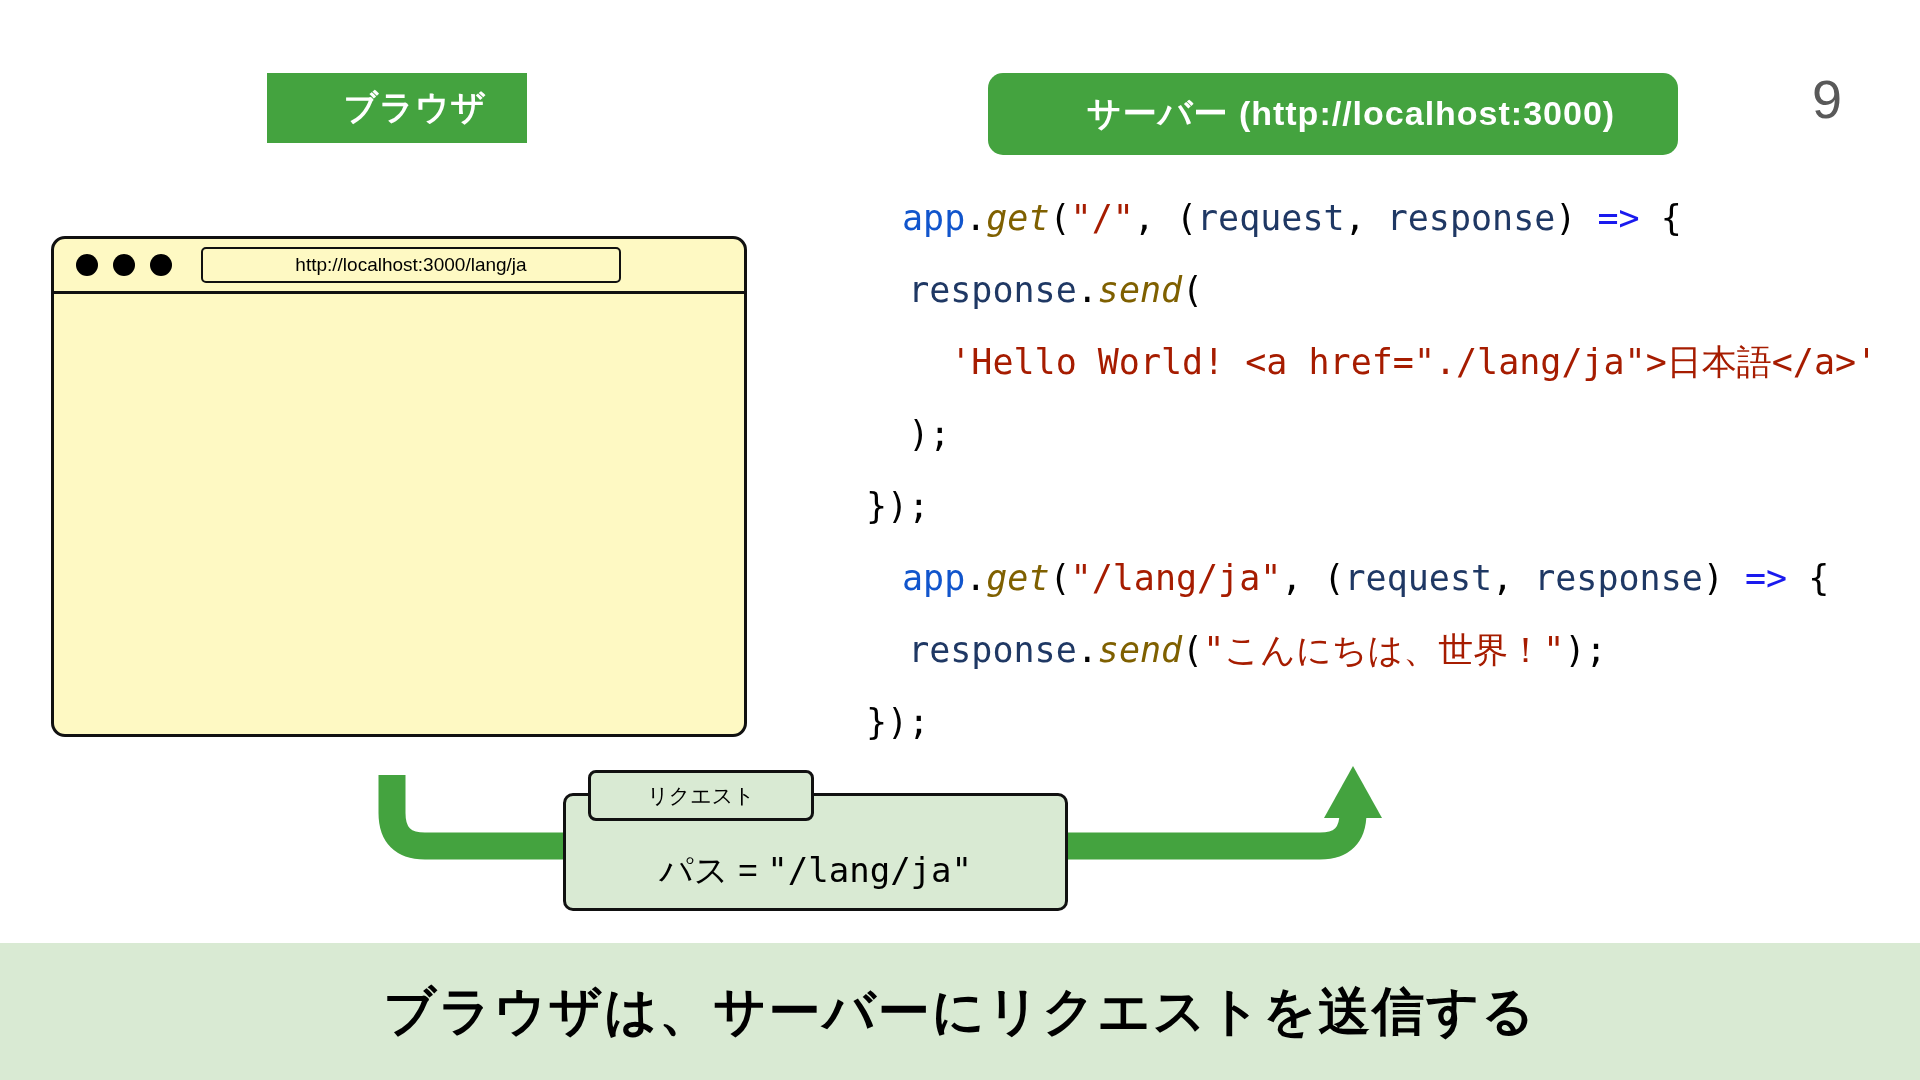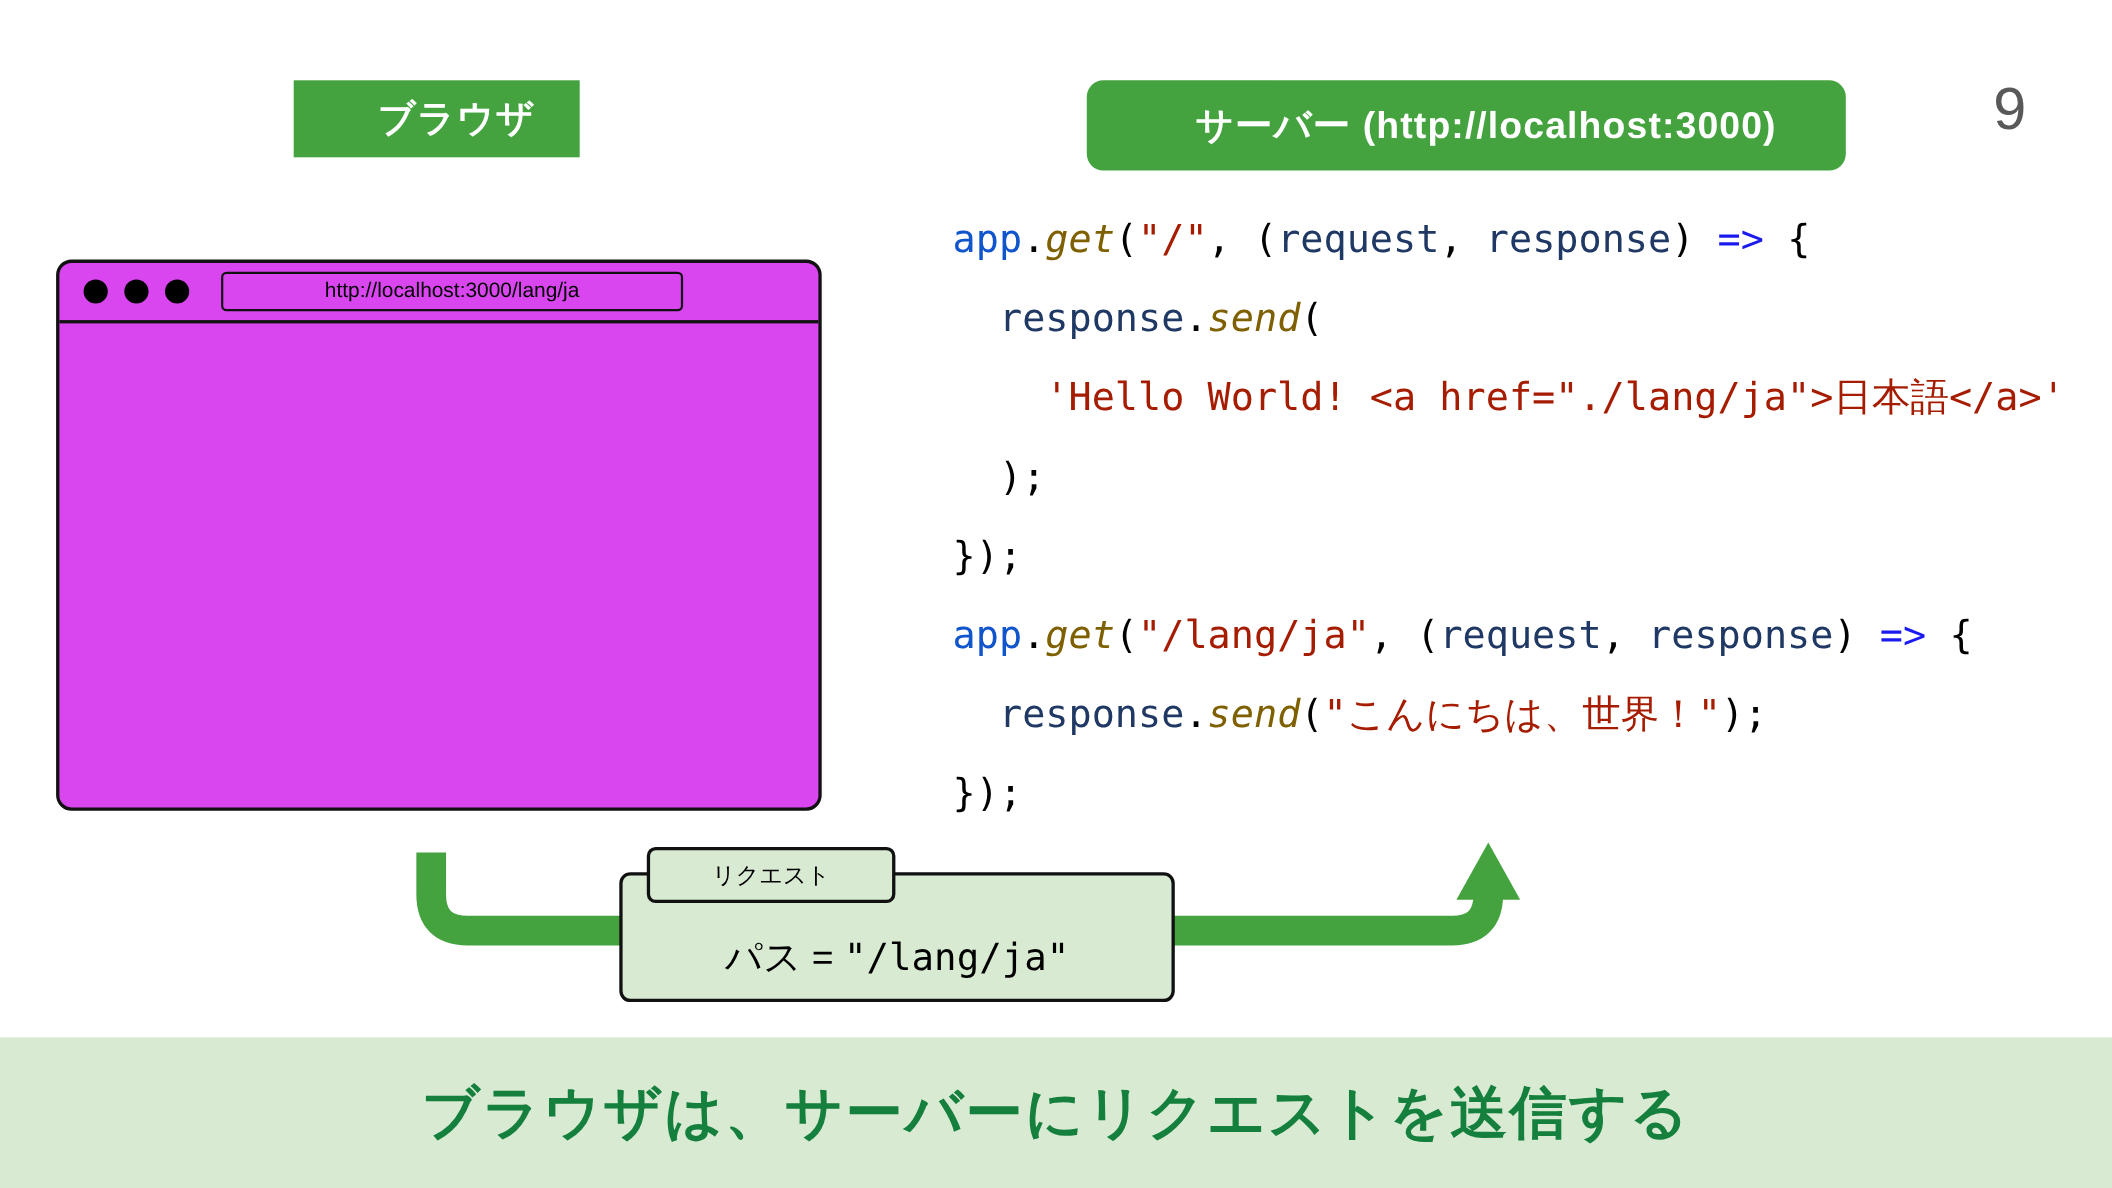--- a/index.html
+++ b/index.html
@@ -32,21 +32,21 @@
     left: 1812px; top: 68px;
     font-size: 54px;
     color: var(--page-number);
   }
 
   
   .browser-window {
     position: absolute;
     left: 51px; top: 236px;
     width: 696px; height: 501px;
-    background: #d946ef;
+    background: #fef9c3;
     border: 3px solid var(--border-dark);
     border-radius: 14px;
   }
   .browser-titlebar {
     height: 55px;
     border-bottom: 3px solid var(--border-dark);
     display: flex;
     align-items: center;
     padding-left: 22px;
   }
@@ -75,21 +75,21 @@
   .code {
     position: absolute;
     left: 866px; top: 182px;
     font-family: "DejaVu Sans Mono", monospace;
     font-size: 35px;
     line-height: 72px;
     white-space: pre;
   }
   .code-line { height: 72px; }
   .tok-plain { color: var(--code-plain); }
-  .tok-kw    { color: var(--code-keyword); }
+  .tok-kw    { color: var(--code-keyword); margin-left: 36px; }
   .tok-fn    { color: var(--code-function); font-style: italic; }
   .tok-str   { color: var(--code-string); }
   .tok-param { color: var(--code-param); }
   .tok-arrow { color: var(--code-arrow); }
 
   
   .arrow {
     position: absolute;
     left: 0; top: 0;
     width: 1920px; height: 1080px;
@@ -134,21 +134,21 @@
   .banner {
     position: absolute;
     left: 0; bottom: 0;
     width: 1920px; height: 137px;
     background: var(--light-green);
     display: flex;
     align-items: center;
     justify-content: center;
     font-size: 52px;
     font-weight: 600;
-    color: #15803d;
+    color: #000000;
     letter-spacing: 2px;
   }
 </style>
 </head>
 <body>
 
 <div class="slide">
 
   <div class="header-box browser-label">ブラウザ</div>
   <div class="header-box server-label">サーバー (http://localhost:3000)</div>

